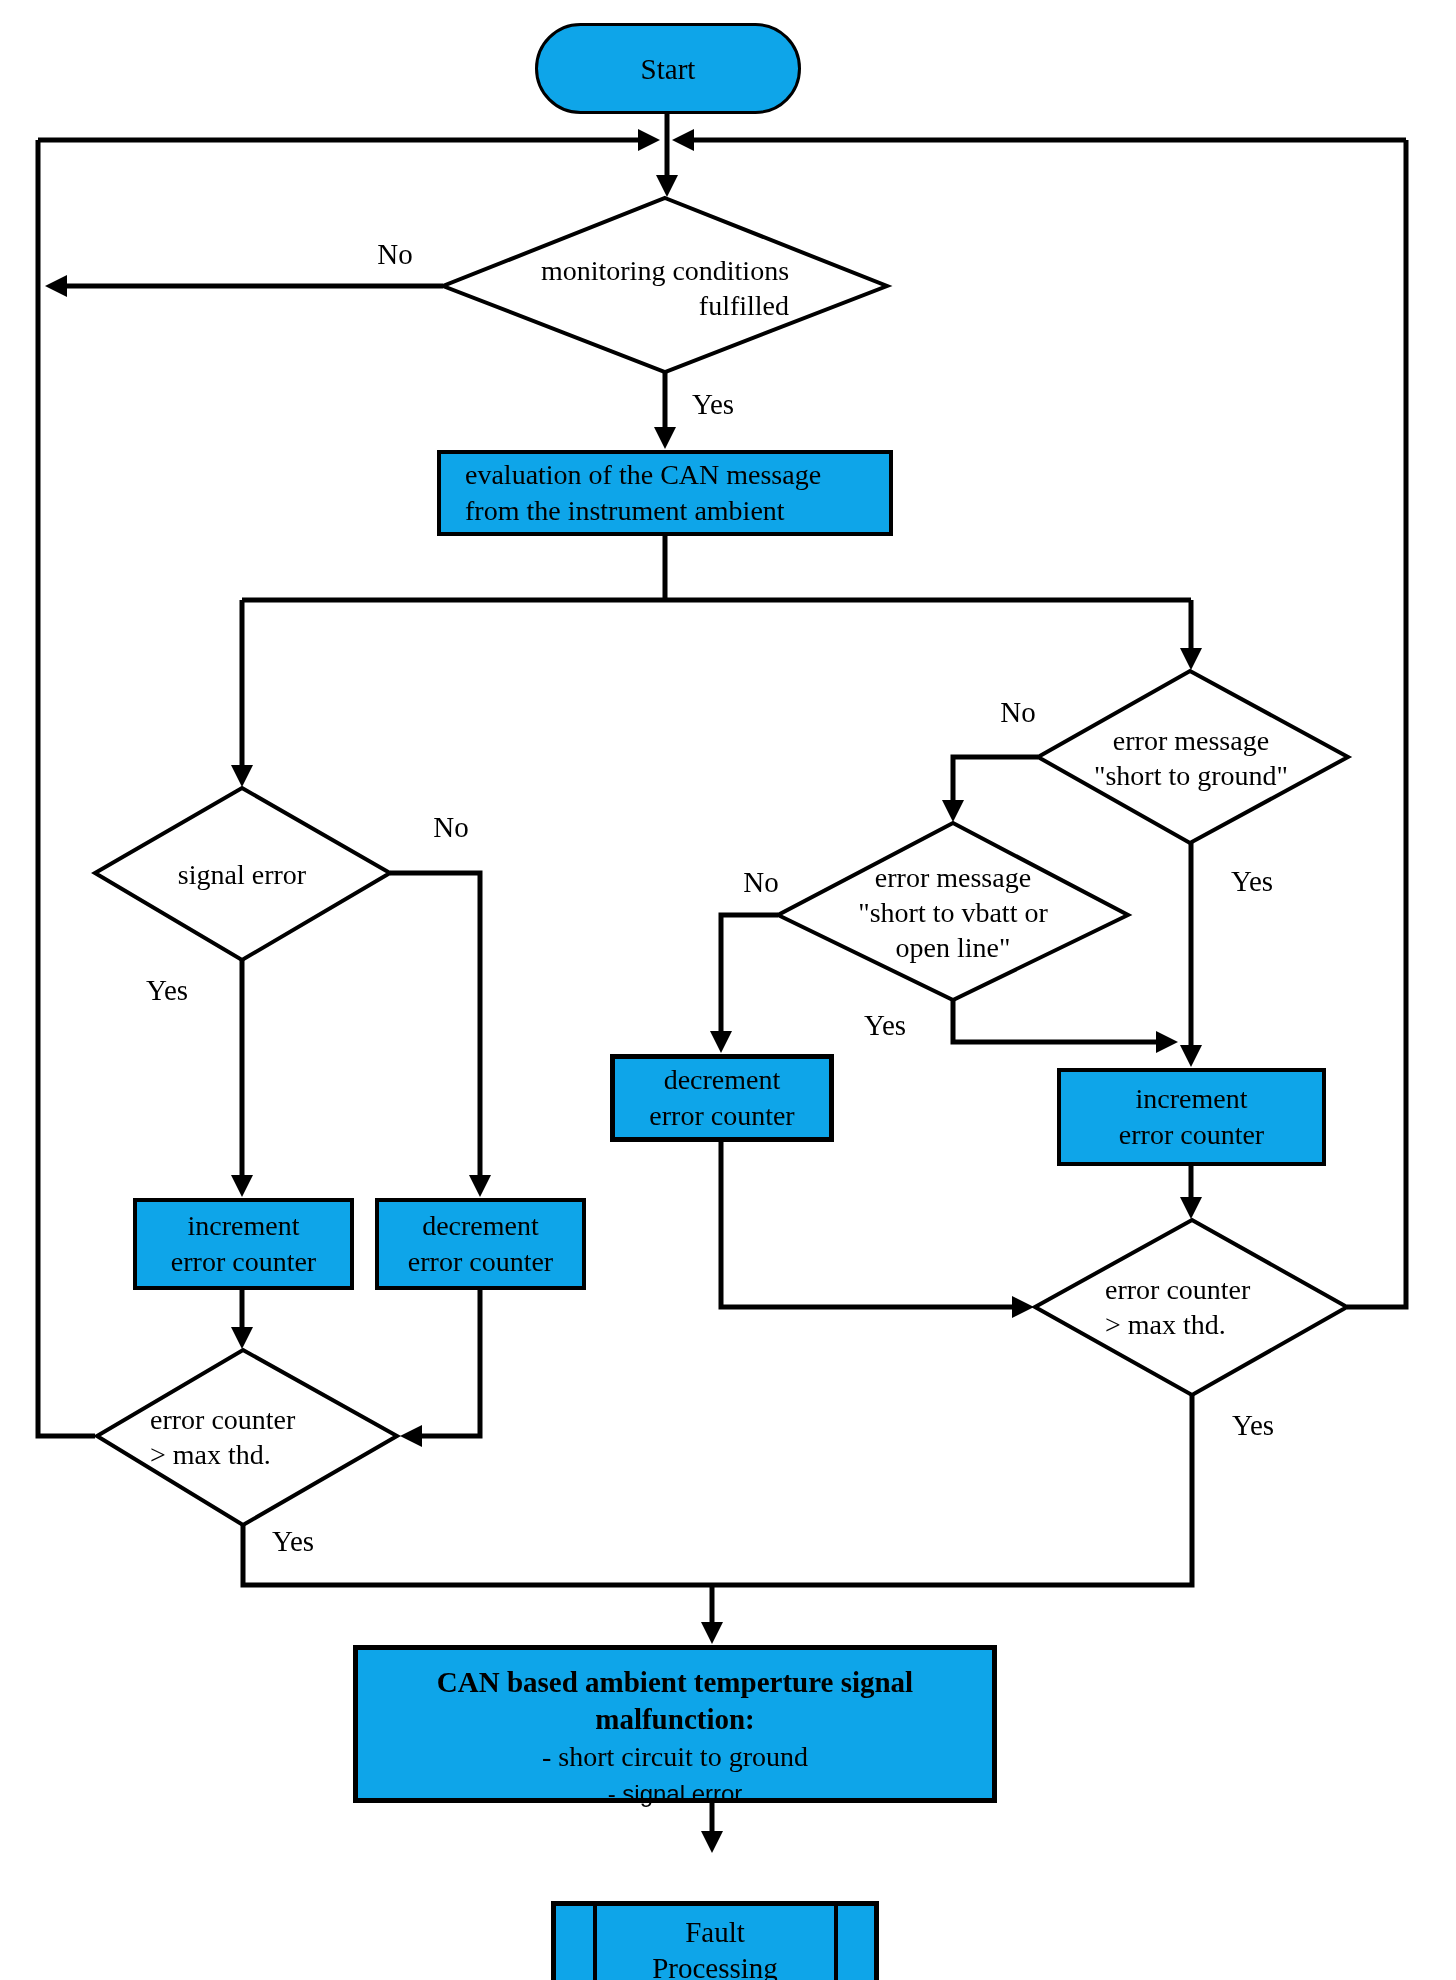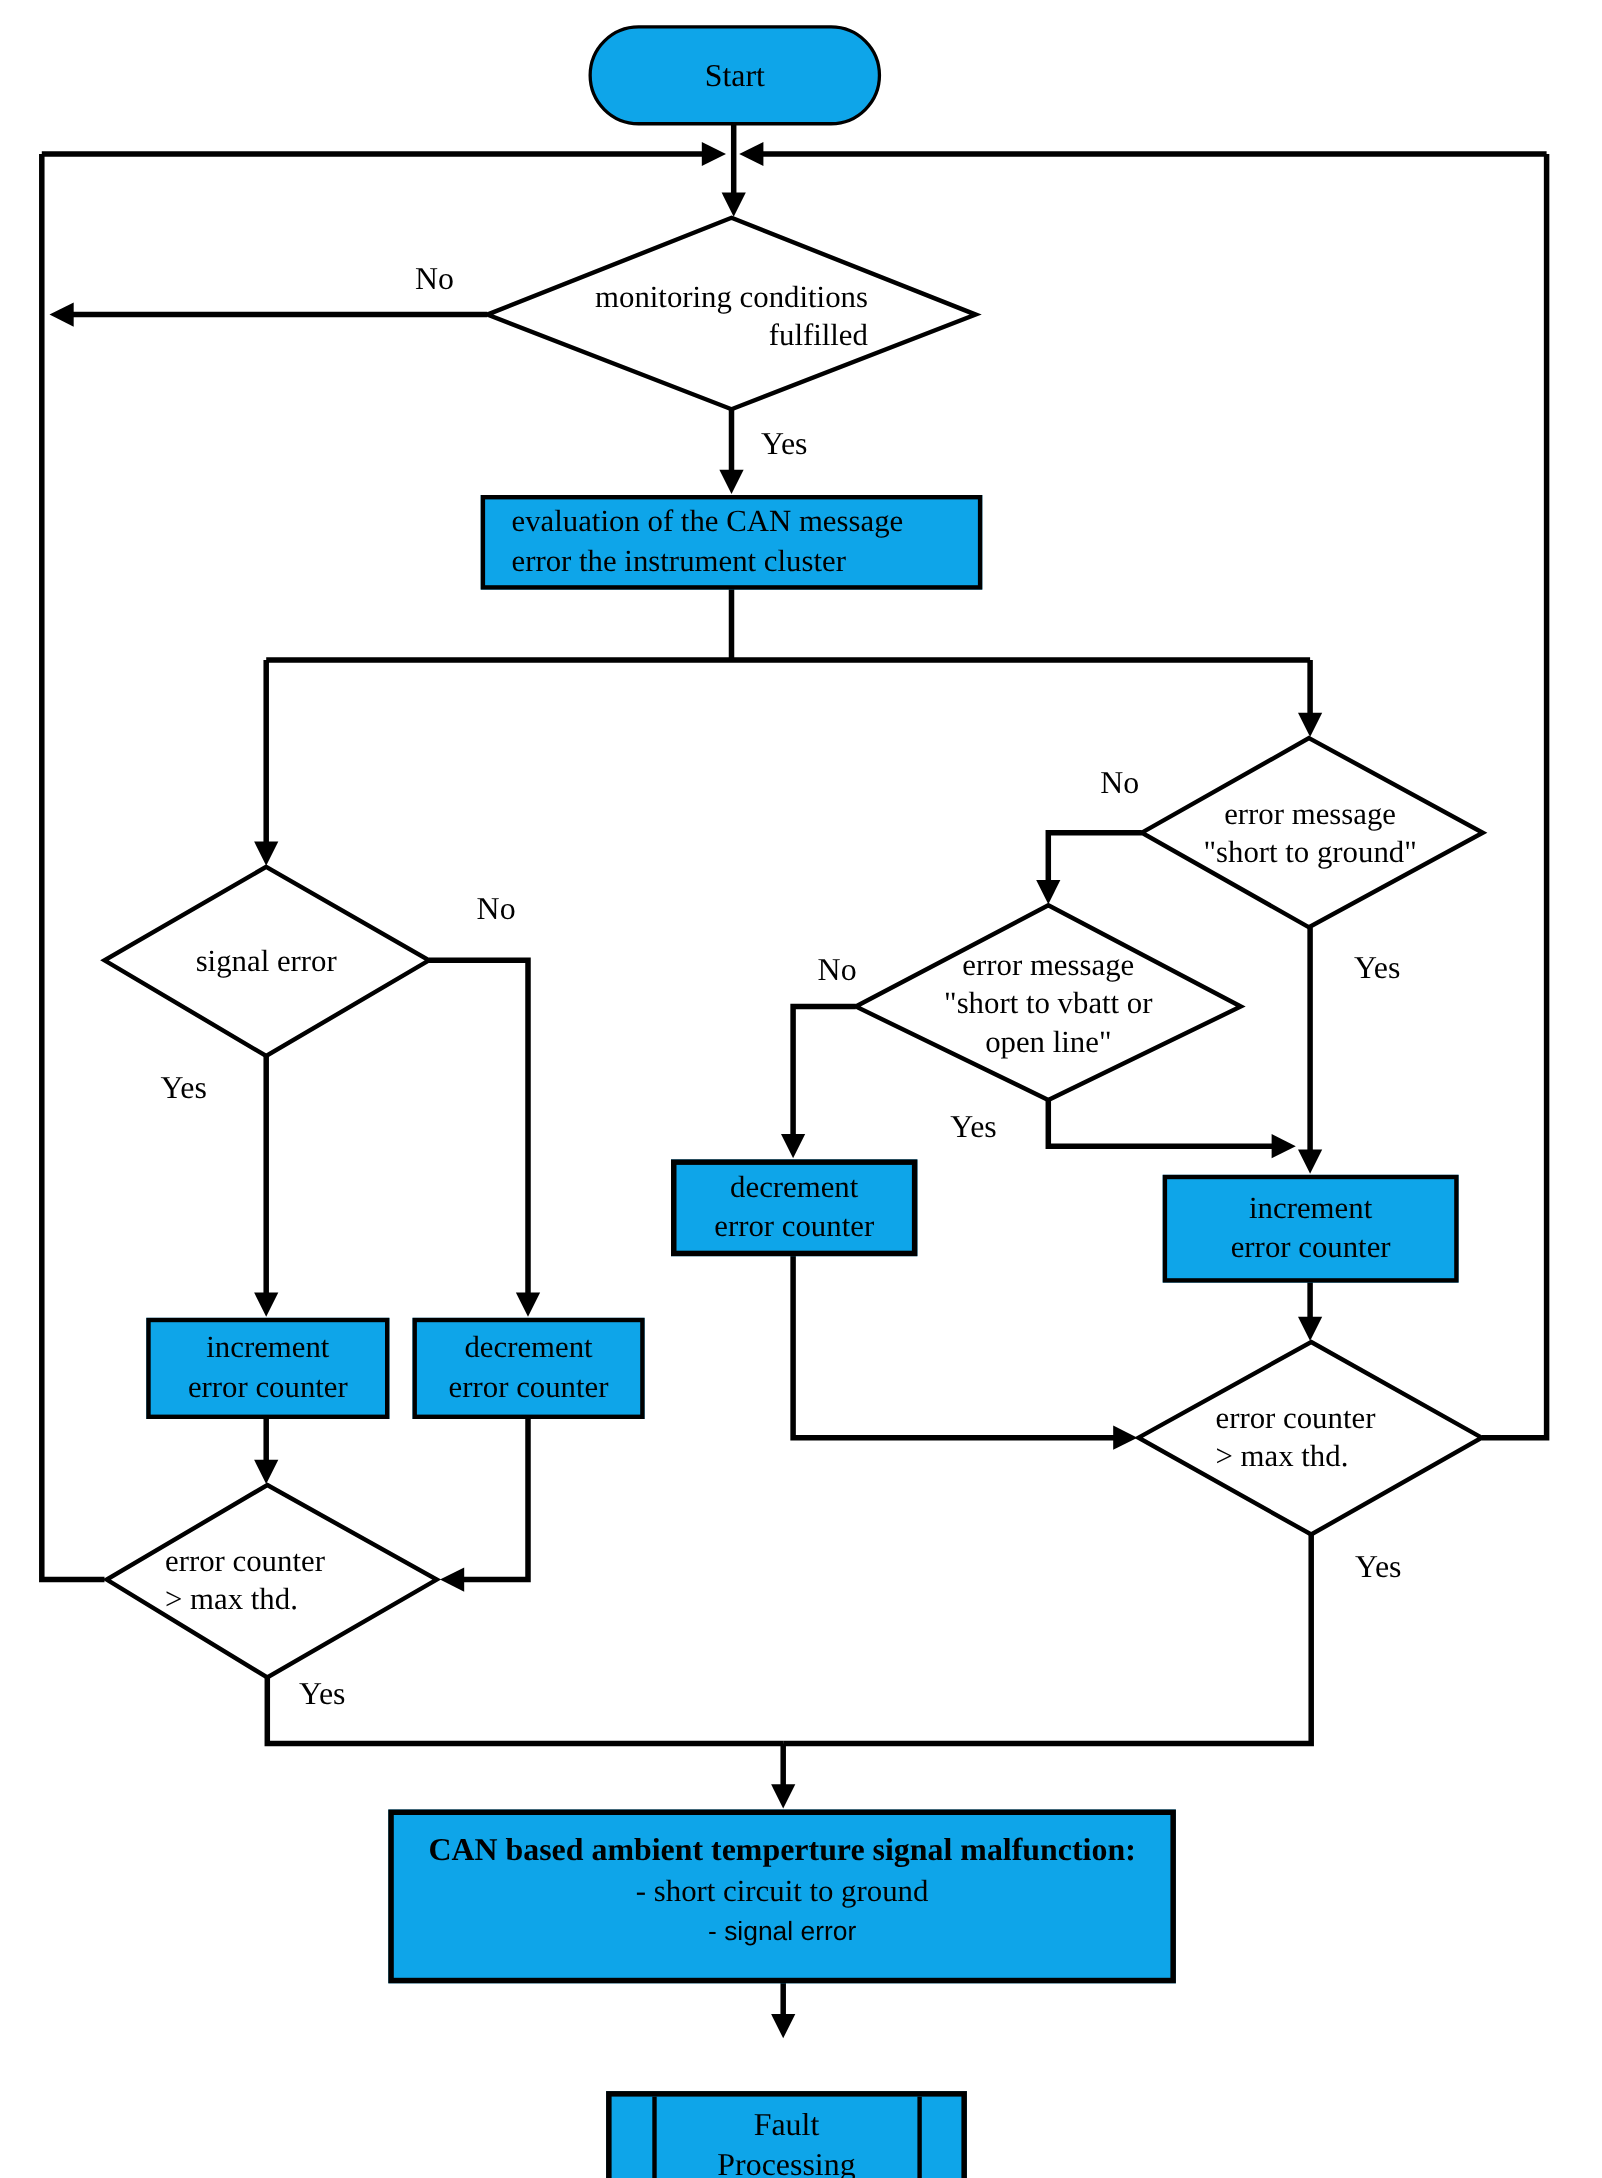--- a/index.html
+++ b/index.html
@@ -112,35 +112,35 @@
       <polygon points="1012,1296 1012,1318 1034,1307"></polygon>
       <polygon points="1180,1197 1202,1197 1191,1219"></polygon>
       <polygon points="701,1622 723,1622 712,1644"></polygon>
       <polygon points="701,1831 723,1831 712,1853"></polygon>
     </g>
   </svg>
 
   <div class="node oval" style="left:535px;top:23px;width:266px;height:91px;">Start</div>
 
   <div class="node eval" style="left:437px;top:450px;width:456px;height:86px;">evaluation of the CAN message
-error the instrument cluster</div>
+from the instrument ambient</div>
 
   <div class="node" style="left:133px;top:1198px;width:221px;height:92px;">increment
 error counter</div>
 
   <div class="node" style="left:375px;top:1198px;width:211px;height:92px;">decrement
 error counter</div>
 
   <div class="node" style="left:610px;top:1054px;width:224px;height:88px;border-width:5px;">decrement
 error counter</div>
 
   <div class="node" style="left:1057px;top:1068px;width:269px;height:98px;">increment
 error counter</div>
 
-  <div class="node malfunction" style="left:353px;top:1645px;width:716px;height:158px;">
+  <div class="node malfunction" style="left:353px;top:1645px;width:644px;height:158px;">
     <div class="mal-title">CAN based ambient temperture signal malfunction:</div>
     <div class="mal-item">- short circuit to ground</div>
     <div class="mal-item mal-sans">- signal error</div>
   </div>
 
   <div class="node fault" style="left:551px;top:1853px;width:328px;height:98px;">
     <div class="fault-bar" style="left:37px;"></div>
     <div class="fault-bar" style="right:36px;"></div>
     <span>Fault
 Processing</span>

